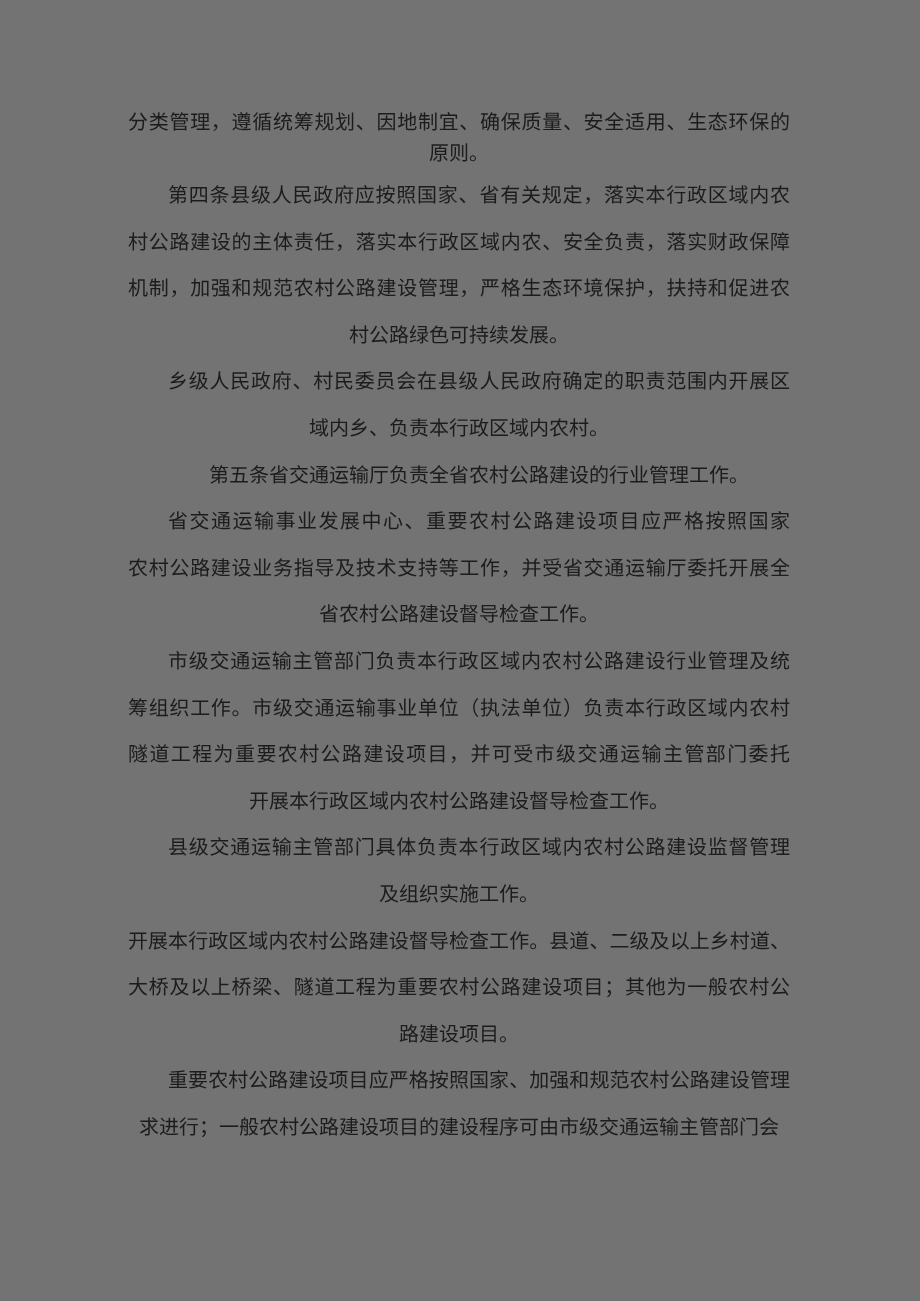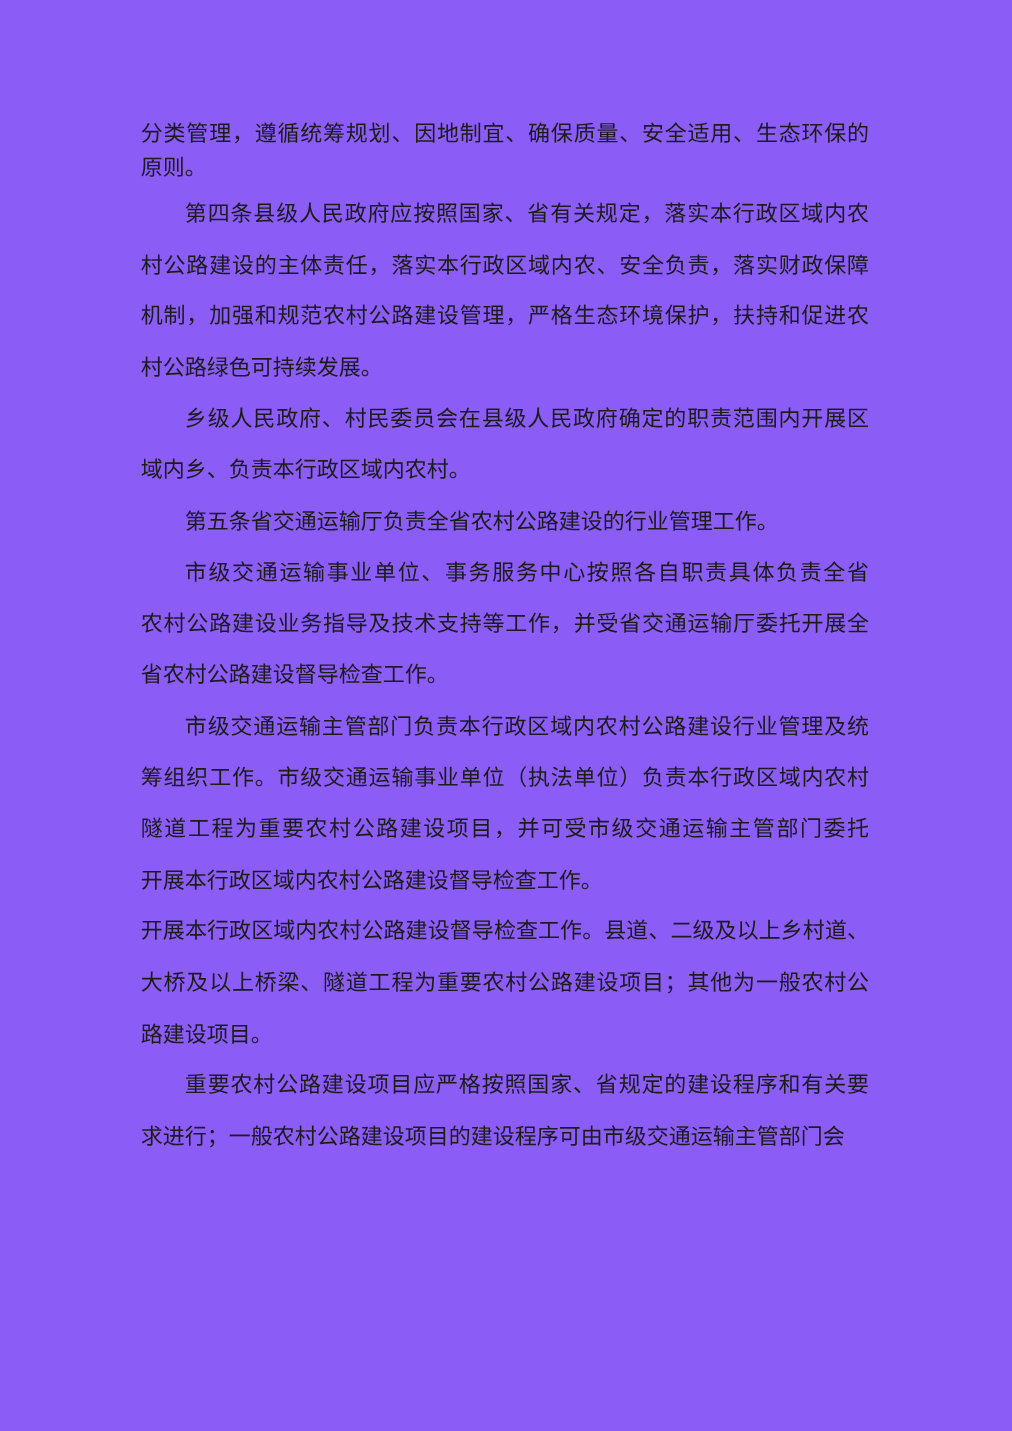--- a/index.html
+++ b/index.html
@@ -4,21 +4,21 @@
 <style>
   html, body {
     margin: 0;
     padding: 0;
     background: #ffffff;
   }
   .page {
     position: relative;
     width: 920px;
     height: 1301px;
-    background: #8b5cf6;
+    background: #737373;
     overflow: hidden;
   }
   .content {
     position: absolute;
     left: 128px;
     top: 107px;
     width: 662px;
     color: #1c1c1c;
     font-family: "Liberation Serif", "DejaVu Serif", serif;
     font-size: 20px;
@@ -27,21 +27,21 @@
   .para { margin: 0; padding: 0; }
   .para.tight { margin-bottom: 3px; }
   .tight .ln { line-height: 31px; }
   .body-para .ln { line-height: 46.6px; }
   .ln {
     text-align: justify;
     text-align-last: justify;
     white-space: normal;
   }
   .ln.last {
-    text-align: left;
+    text-align: center;
     text-align-last: auto;
   }
   .ln.first-indent {
     text-indent: 2em;
   }
 </style>
 </head>
 <body>
 
 <div class="page">
@@ -62,40 +62,42 @@
     <p class="para body-para">
       <span class="ln first-indent" style="display:block">乡级人民政府、村民委员会在县级人民政府确定的职责范围内开展区</span>
       <span class="ln last" style="display:block">域内乡、负责本行政区域内农村。</span>
     </p>
 
     <p class="para body-para">
       <span class="ln first-indent last" style="display:block">第五条省交通运输厅负责全省农村公路建设的行业管理工作。</span>
     </p>
 
     <p class="para body-para">
-      <span class="ln first-indent" style="display:block">市级交通运输事业单位、事务服务中心按照各自职责具体负责全省</span>
+      <span class="ln first-indent" style="display:block">省交通运输事业发展中心、重要农村公路建设项目应严格按照国家</span>
       <span class="ln" style="display:block">农村公路建设业务指导及技术支持等工作，并受省交通运输厅委托开展全</span>
       <span class="ln last" style="display:block">省农村公路建设督导检查工作。</span>
     </p>
 
     <p class="para body-para">
       <span class="ln first-indent" style="display:block">市级交通运输主管部门负责本行政区域内农村公路建设行业管理及统</span>
       <span class="ln" style="display:block">筹组织工作。市级交通运输事业单位（执法单位）负责本行政区域内农村</span>
       <span class="ln" style="display:block">隧道工程为重要农村公路建设项目，并可受市级交通运输主管部门委托</span>
       <span class="ln last" style="display:block">开展本行政区域内农村公路建设督导检查工作。</span>
     </p>
 
     <p class="para body-para">
+      <span class="ln first-indent" style="display:block">县级交通运输主管部门具体负责本行政区域内农村公路建设监督管理</span>
+      <span class="ln last" style="display:block">及组织实施工作。</span>
     </p>
 
     <p class="para body-para">
       <span class="ln" style="display:block">开展本行政区域内农村公路建设督导检查工作。县道、二级及以上乡村道、</span>
       <span class="ln" style="display:block">大桥及以上桥梁、隧道工程为重要农村公路建设项目；其他为一般农村公</span>
       <span class="ln last" style="display:block">路建设项目。</span>
     </p>
 
     <p class="para body-para">
-      <span class="ln first-indent" style="display:block">重要农村公路建设项目应严格按照国家、省规定的建设程序和有关要</span>
+      <span class="ln first-indent" style="display:block">重要农村公路建设项目应严格按照国家、加强和规范农村公路建设管理</span>
       <span class="ln last" style="display:block">求进行；一般农村公路建设项目的建设程序可由市级交通运输主管部门会</span>
     </p>
 
   </div>
 </div>
 
 </body></html>

